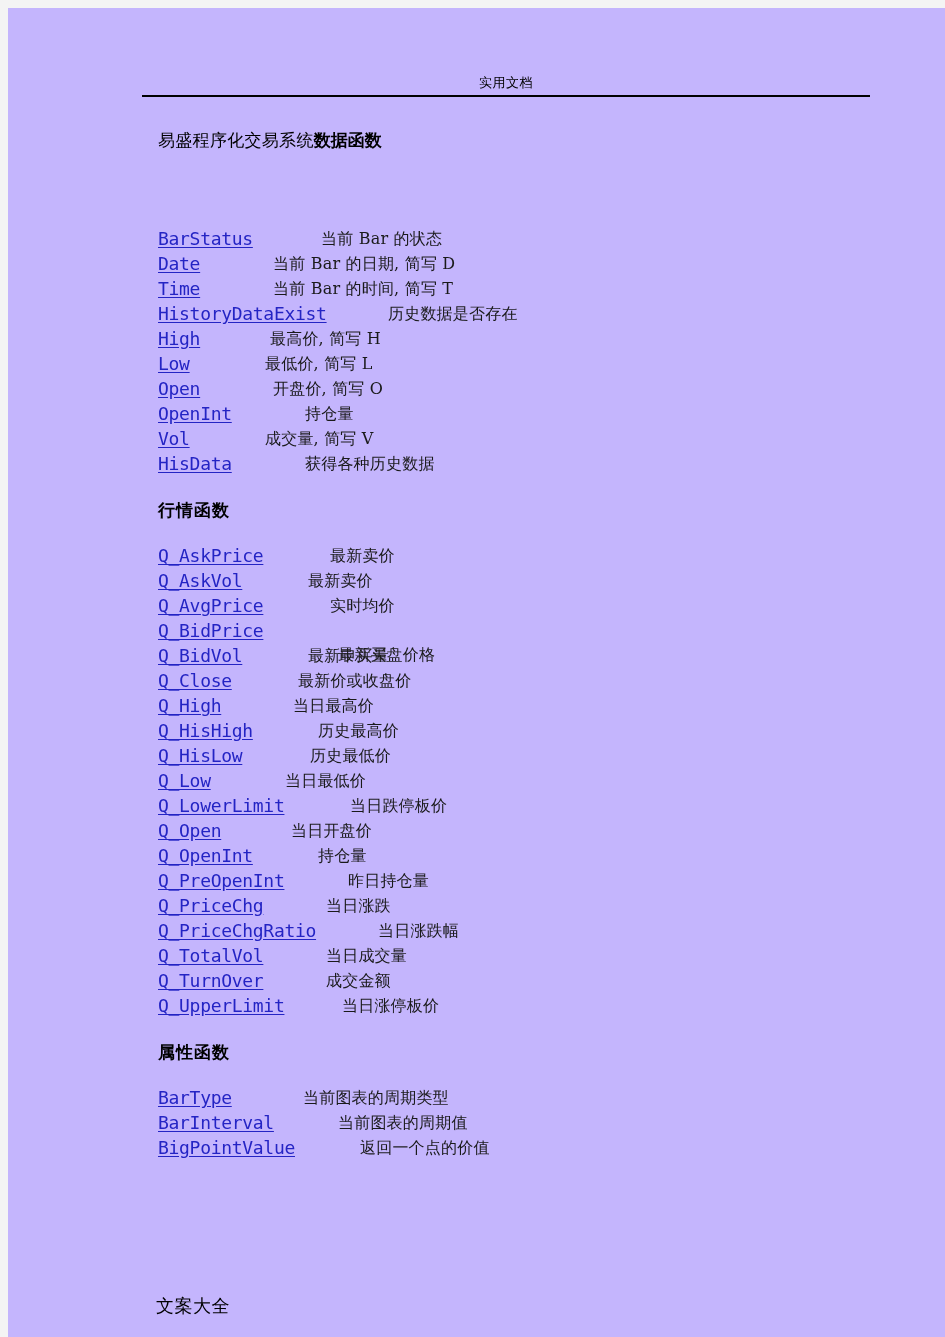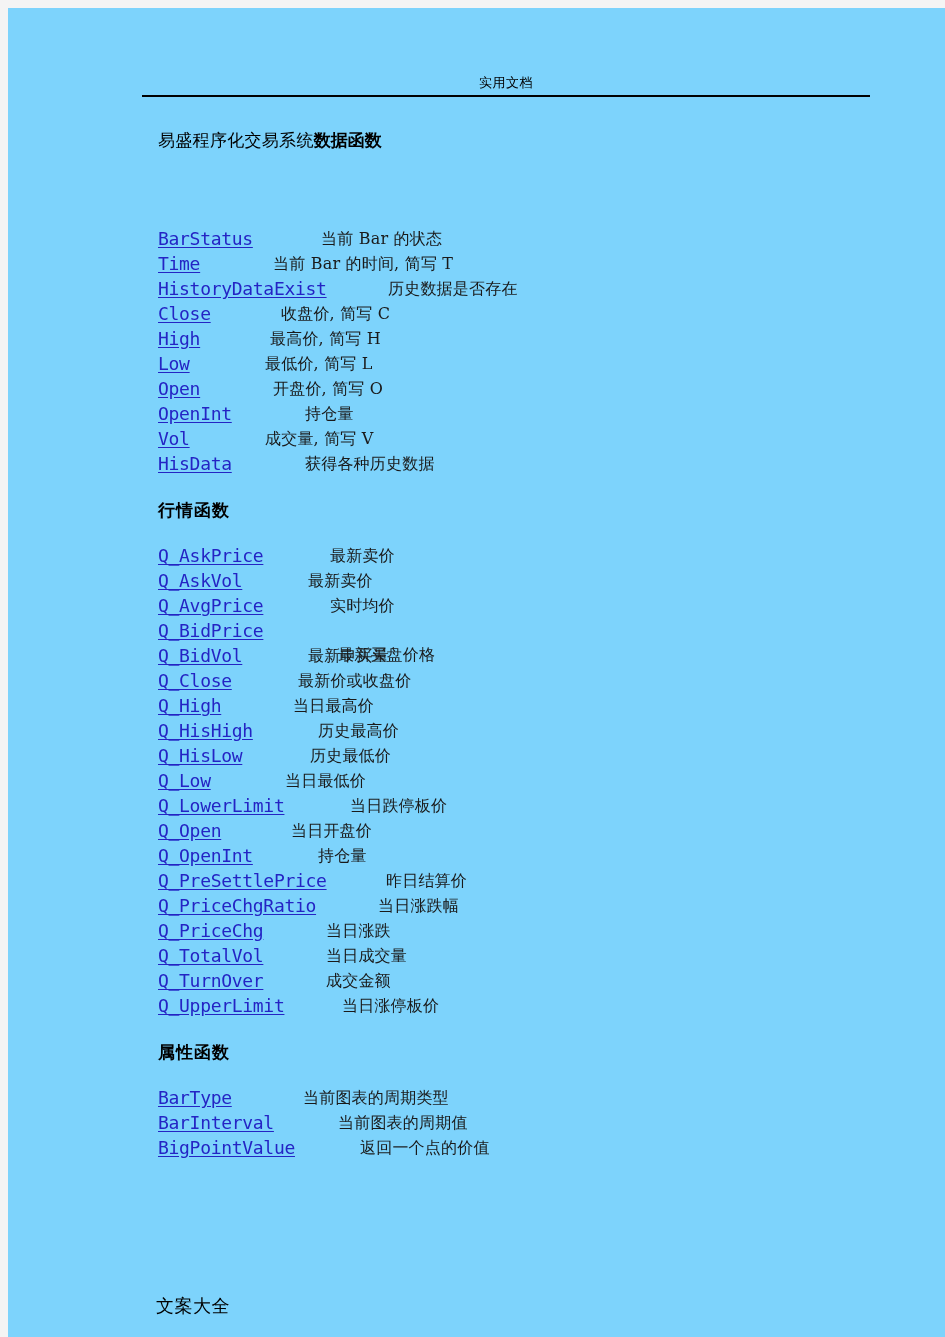--- a/index.html
+++ b/index.html
@@ -15,21 +15,21 @@
     overflow: hidden;
   }
 
   
   #page {
     position: absolute;
     left: 8px;
     top: 8px;
     width: 937px;
     height: 1329px;
-    background: #7dd3fc;
+    background: #c4b5fd;
   }
 
   
   .header-band {
     position: absolute;
     left: 134px;
     top: 66px;
     width: 728px;
   }
   .header-text {
@@ -139,23 +139,23 @@
     <div class="header-text">实用文档</div>
     <div class="header-rule"></div>
   </div>
 
   <div class="doc-title"><span>易盛程序化交易系统</span><span class="bold-part">数据函数</span></div>
 
   <div id="content">
       <div class="section">
         <div class="fn-list">
           <div class="fn-row"><a class="fn-link">BarStatus</a><span class="fn-desc" style="left: 163px;">当前 Bar 的状态</span></div>
+          <div class="fn-row"><a class="fn-link">Date</a><span class="fn-desc" style="left: 115px;">当前 Bar 的日期, 简写 D</span></div>
           <div class="fn-row"><a class="fn-link">Time</a><span class="fn-desc" style="left: 115px;">当前 Bar 的时间, 简写 T</span></div>
           <div class="fn-row"><a class="fn-link">HistoryDataExist</a><span class="fn-desc" style="left: 230px;">历史数据是否存在</span></div>
-          <div class="fn-row"><a class="fn-link">Close</a><span class="fn-desc" style="left: 123px;">收盘价, 简写 C</span></div>
           <div class="fn-row"><a class="fn-link">High</a><span class="fn-desc" style="left: 112px;">最高价, 简写 H</span></div>
           <div class="fn-row"><a class="fn-link">Low</a><span class="fn-desc" style="left: 107px;">最低价, 简写 L</span></div>
           <div class="fn-row"><a class="fn-link">Open</a><span class="fn-desc" style="left: 115px;">开盘价, 简写 O</span></div>
           <div class="fn-row"><a class="fn-link">OpenInt</a><span class="fn-desc" style="left: 147px;">持仓量</span></div>
           <div class="fn-row"><a class="fn-link">Vol</a><span class="fn-desc" style="left: 107px;">成交量, 简写 V</span></div>
           <div class="fn-row"><a class="fn-link">HisData</a><span class="fn-desc" style="left: 147px;">获得各种历史数据</span></div>
         </div>
       </div>
       <div class="section-gap"></div>
       <div class="section">
@@ -167,23 +167,23 @@
           <div class="fn-row"><a class="fn-link">Q_BidPrice</a><span class="fn-desc" style="left: 180px; margin-top: 24px;">最新买盘价格</span></div>
           <div class="fn-row"><a class="fn-link">Q_BidVol</a><span class="fn-desc" style="left: 150px;">最新申买量</span></div>
           <div class="fn-row"><a class="fn-link">Q_Close</a><span class="fn-desc" style="left: 140px;">最新价或收盘价</span></div>
           <div class="fn-row"><a class="fn-link">Q_High</a><span class="fn-desc" style="left: 135px;">当日最高价</span></div>
           <div class="fn-row"><a class="fn-link">Q_HisHigh</a><span class="fn-desc" style="left: 160px;">历史最高价</span></div>
           <div class="fn-row"><a class="fn-link">Q_HisLow</a><span class="fn-desc" style="left: 152px;">历史最低价</span></div>
           <div class="fn-row"><a class="fn-link">Q_Low</a><span class="fn-desc" style="left: 127px;">当日最低价</span></div>
           <div class="fn-row"><a class="fn-link">Q_LowerLimit</a><span class="fn-desc" style="left: 192px;">当日跌停板价</span></div>
           <div class="fn-row"><a class="fn-link">Q_Open</a><span class="fn-desc" style="left: 133px;">当日开盘价</span></div>
           <div class="fn-row"><a class="fn-link">Q_OpenInt</a><span class="fn-desc" style="left: 160px;">持仓量</span></div>
-          <div class="fn-row"><a class="fn-link">Q_PreSettlePrice</a><span class="fn-desc" style="left: 228px;">昨日结算价</span></div>
+          <div class="fn-row"><a class="fn-link">Q_PreOpenInt</a><span class="fn-desc" style="left: 190px;">昨日持仓量</span></div>
+          <div class="fn-row"><a class="fn-link">Q_PriceChg</a><span class="fn-desc" style="left: 168px;">当日涨跌</span></div>
           <div class="fn-row"><a class="fn-link">Q_PriceChgRatio</a><span class="fn-desc" style="left: 220px;">当日涨跌幅</span></div>
-          <div class="fn-row"><a class="fn-link">Q_PriceChg</a><span class="fn-desc" style="left: 168px;">当日涨跌</span></div>
           <div class="fn-row"><a class="fn-link">Q_TotalVol</a><span class="fn-desc" style="left: 168px;">当日成交量</span></div>
           <div class="fn-row"><a class="fn-link">Q_TurnOver</a><span class="fn-desc" style="left: 168px;">成交金额</span></div>
           <div class="fn-row"><a class="fn-link">Q_UpperLimit</a><span class="fn-desc" style="left: 184px;">当日涨停板价</span></div>
         </div>
       </div>
       <div class="section-gap"></div>
       <div class="section">
         <div class="section-heading">属性函数</div>
         <div class="fn-list">
           <div class="fn-row"><a class="fn-link">BarType</a><span class="fn-desc" style="left: 145px;">当前图表的周期类型</span></div>

